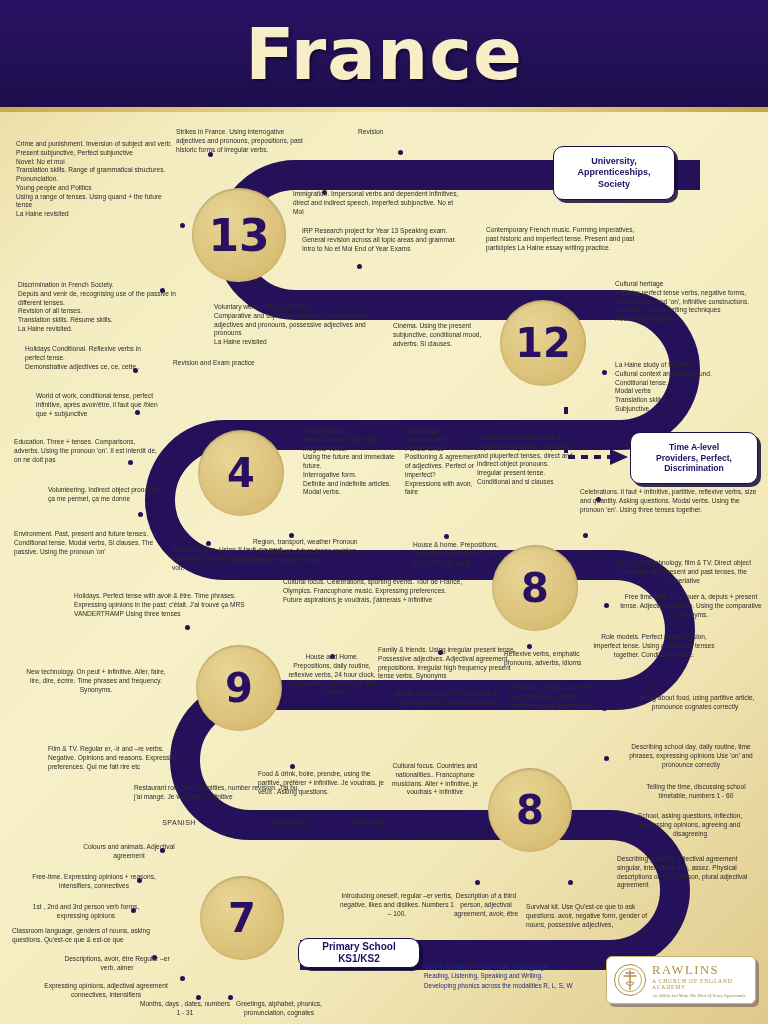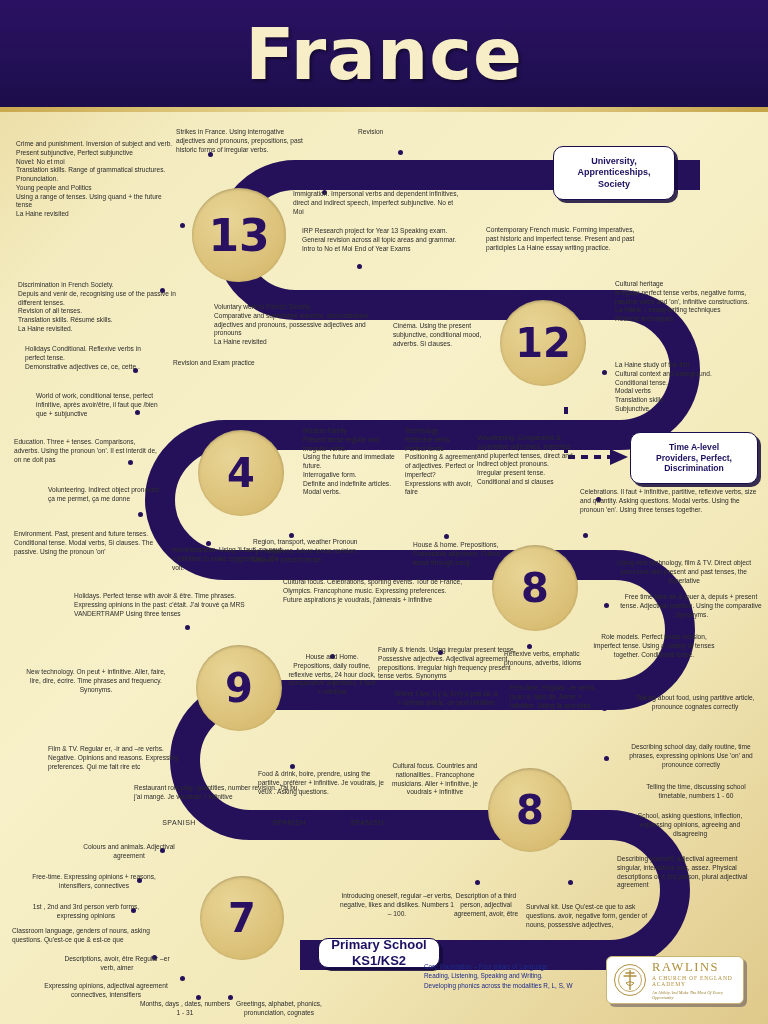--- a/index.html
+++ b/index.html
@@ -124,21 +124,21 @@
     <div>Providers, Perfect,</div>
     <div>Discrimination</div>
   </div>
 </div>
 
 <svg style="position:absolute;left:558px;top:405px;width:78px;height:82px;">
   <path d="M 8 2 L 8 52 L 52 52" stroke="#241159" stroke-width="4" fill="none" stroke-dasharray="7 6"></path>
   <polygon points="52,44 70,52 52,60" fill="#241159"></polygon>
 </svg>
 
-<div class="callout" style="left:298px;top:938px;width:122px;height:30px;font-size:13px;margin-left:20px;">
+<div class="callout" style="left:298px;top:938px;width:122px;height:30px;font-size:10px;">
   <div>
     <div>Primary School</div>
     <div>KS1/KS2</div>
   </div>
 </div>
 
 <div class="dot" style="left:180px;top:223px;"></div>
 <div class="dot" style="left:208px;top:152px;"></div>
 <div class="dot" style="left:398px;top:150px;"></div>
 <div class="dot" style="left:322px;top:190px;"></div>
@@ -269,21 +269,21 @@
 <div class="note spanish" style="left: 155px; top: 818px; width: 48px; white-space: pre-line;">SPANISH</div>
 <div class="note spanish" style="left: 265px; top: 818px; width: 48px; white-space: pre-line;">SPANISH</div>
 <div class="note spanish" style="left: 343px; top: 818px; width: 48px; white-space: pre-line;">SPANISH</div>
 
 <div class="core" style="left:424px;top:962px;width:200px;">
   <div>Core Foundation – Four pillars of Language</div>
   <div>Reading, Listening, Speaking and Writing.</div>
   <div>Developing phonics across the modalities R, L, S, W</div>
 </div>
 
-<div id="logo" style="left:606px;top:956px;width:138px;height:48px;">
+<div id="logo" style="left:606px;top:956px;width:150px;height:48px;">
   <div class="crest">
     <svg width="34" height="34" viewBox="0 0 34 34">
       <circle cx="17" cy="17" r="15.5" fill="none" stroke="#b08f3c" stroke-width="1"></circle>
       <circle cx="17" cy="17" r="11.5" fill="none" stroke="#b08f3c" stroke-width="0.8"></circle>
       <path d="M17 7 L17 27 M10.5 13 L23.5 13 M12.5 10 L21.5 10" stroke="#b08f3c" stroke-width="1.4" fill="none"></path>
       <path d="M13 20 q4 -3 8 0 q-4 5 -8 0 Z" fill="none" stroke="#b08f3c" stroke-width="1"></path>
     </svg>
   </div>
   <div class="lg-text">
     <div class="lg1">RAWLINS</div>

